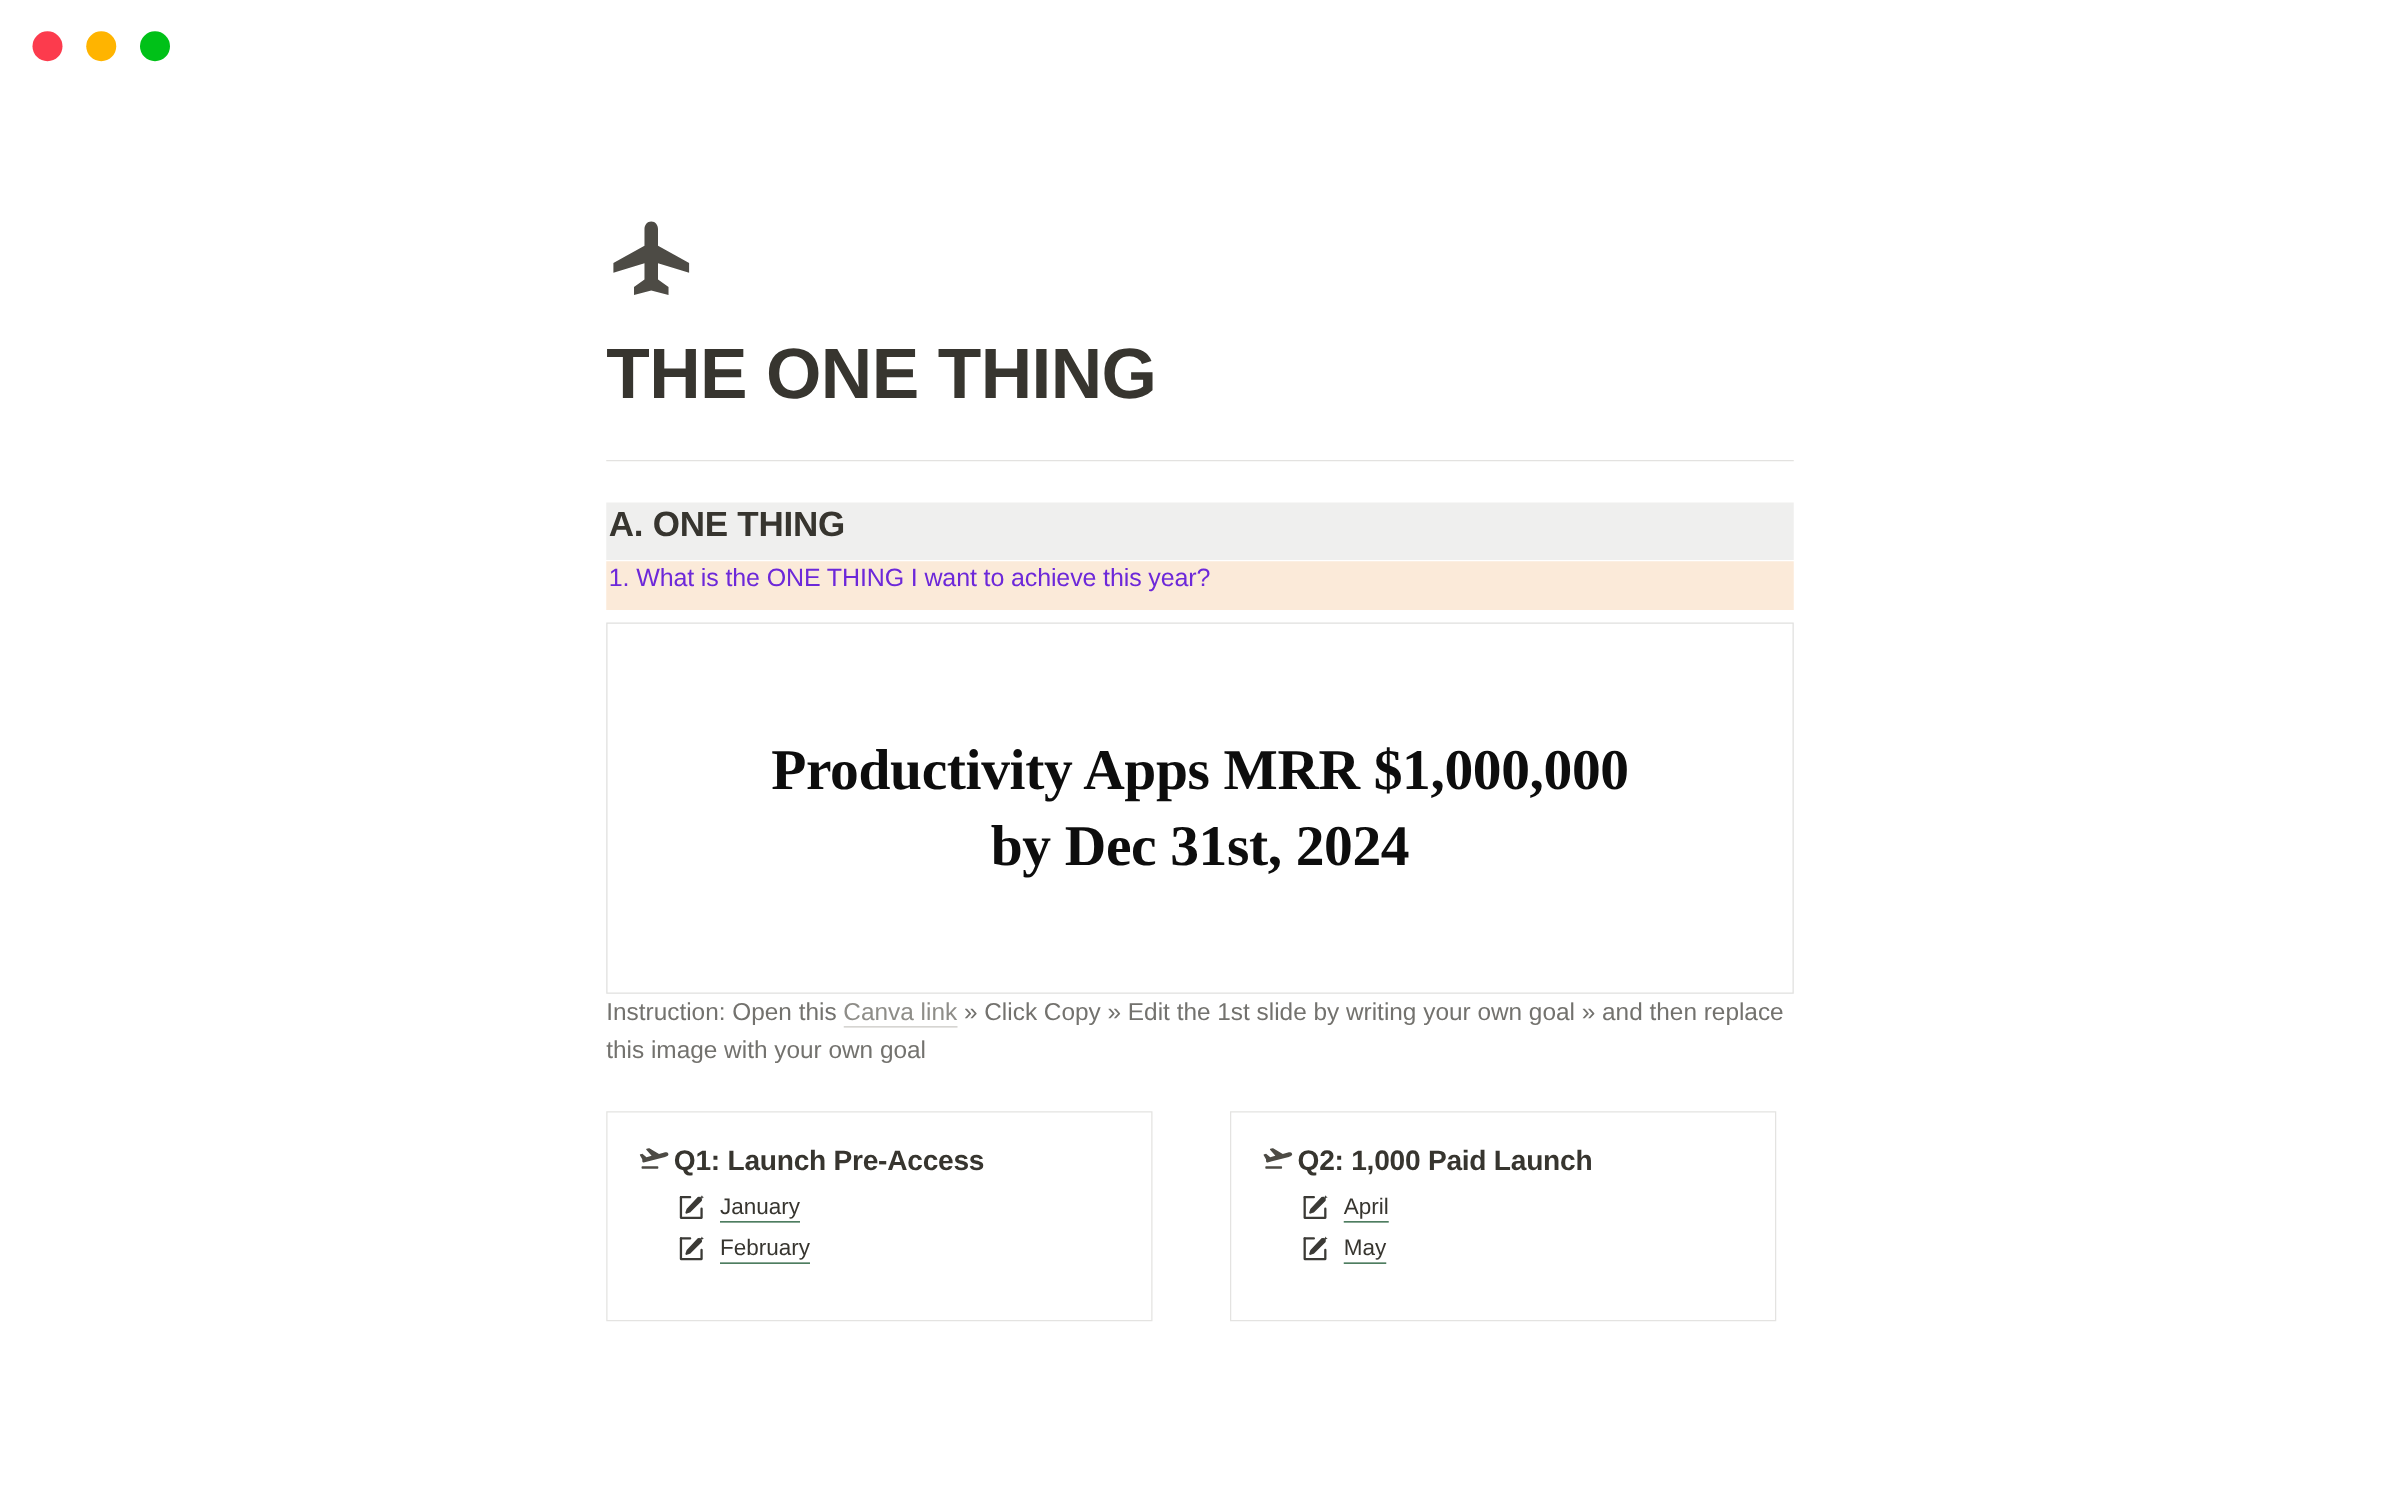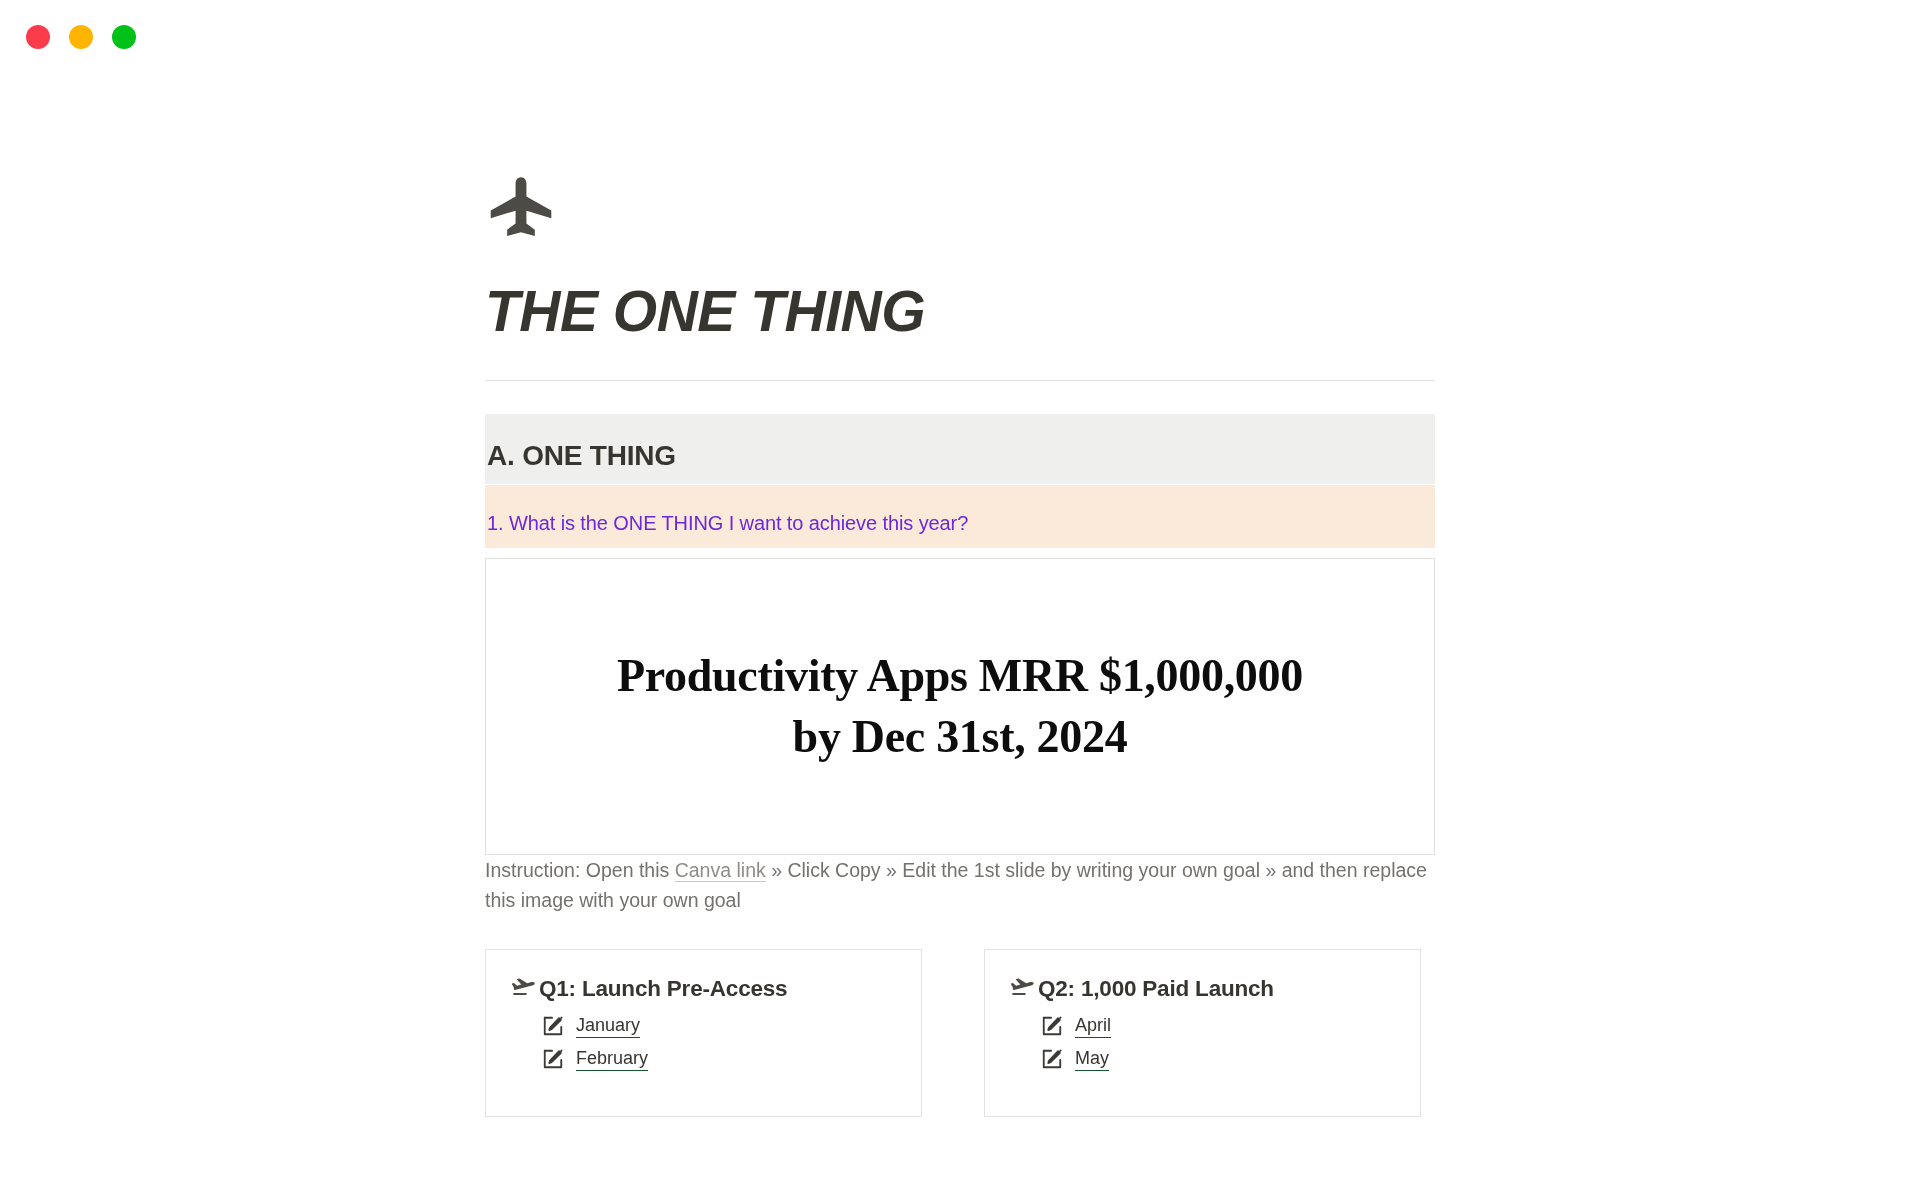--- a/index.html
+++ b/index.html
@@ -70,37 +70,36 @@
     letter-spacing: 0;
   }
   .page-icon svg { display: block; }
 
   .page-title {
     font-size: 57px;
     font-weight: 700;
     color: #37352f;
     letter-spacing: -0.5px;
     line-height: 1.1;
-    margin-top: 32px;
+    margin-top: 20px;
     margin-left: 0;
     white-space: nowrap;
-    font-style: italic;
   }
 
   .title-divider {
     width: 100%;
     height: 1px;
     background: #e3e2e0;
     margin-top: 37px;
   }
 
   
   .band {
     width: 100%;
-    padding: 24px 0 11px 2px;
+    padding: 0 0 11px 2px;
   }
   .band.gray {
     background: #efefee;
     margin-top: 33px;
   }
   .band.peach {
     background: #fbead9;
     margin-top: 1px;
   }
   .band-text-a {

